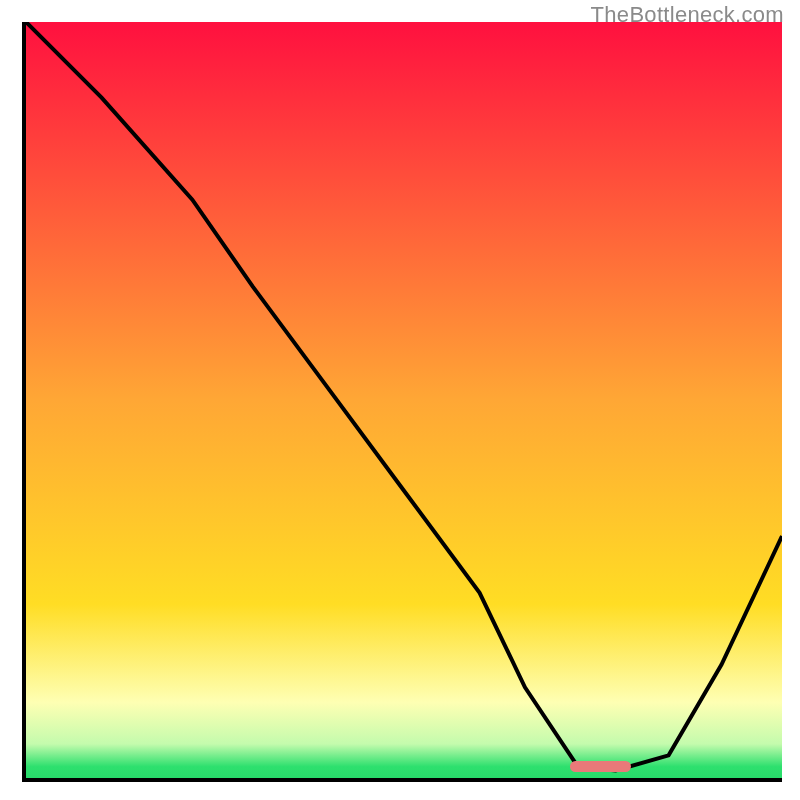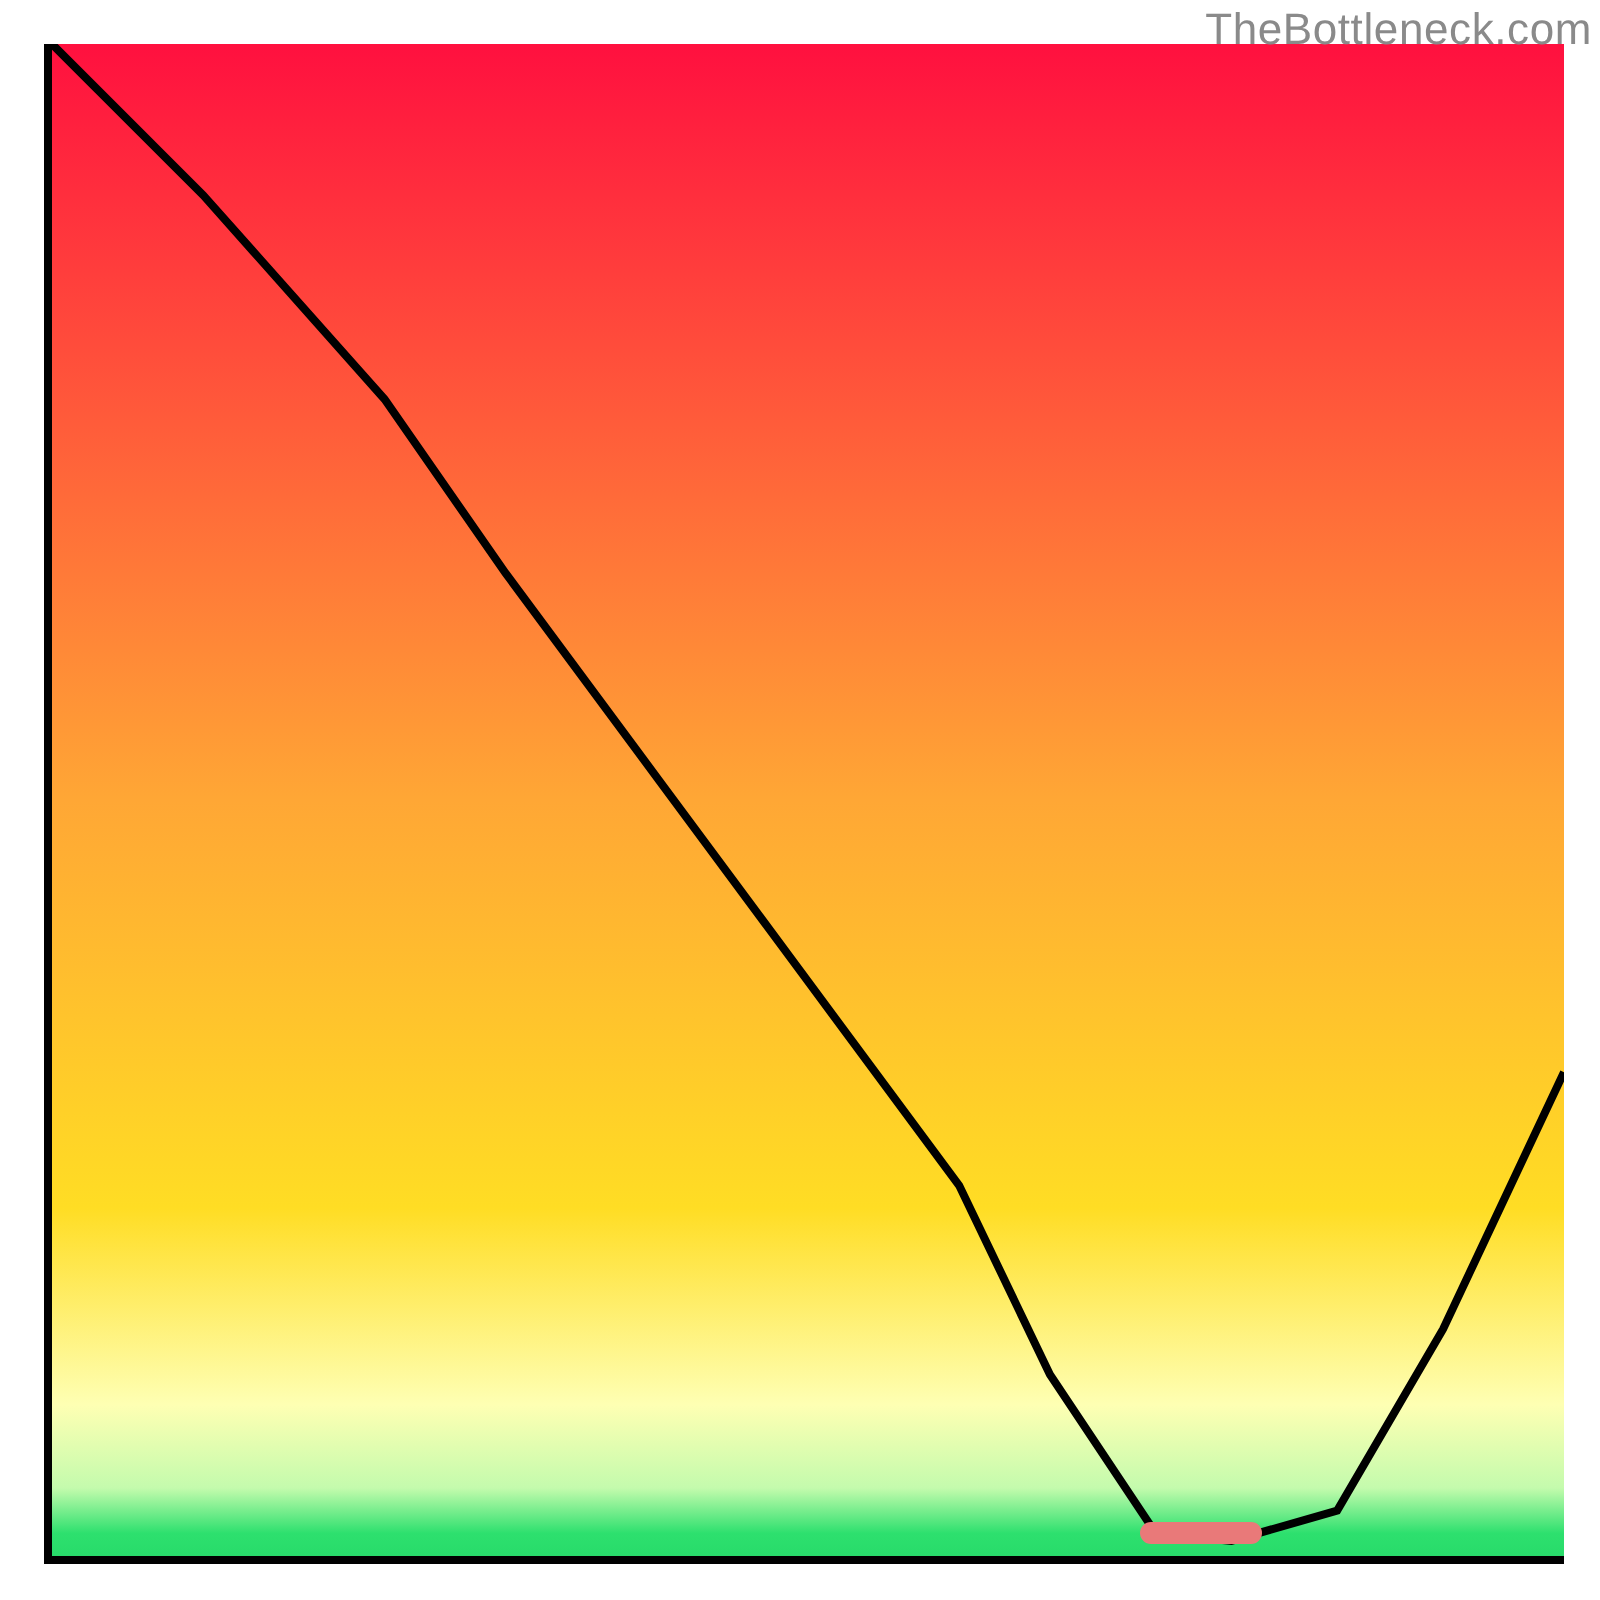--- a/index.html
+++ b/index.html
@@ -12,21 +12,21 @@
     font-family: Arial, Helvetica, sans-serif;
   }
   .container {
     position: relative;
     width: 800px;
     height: 800px;
   }
   .watermark {
     position: absolute;
     top: 2px;
-    right: 4px;
+    right: 16px;
     color: #8a8a8a;
     font-size: 22px;
     z-index: 5;
     letter-spacing: 0.3px;
     font-weight: 400;
   }
   .plot {
     position: absolute;
     left: 22px;
     top: 22px;

